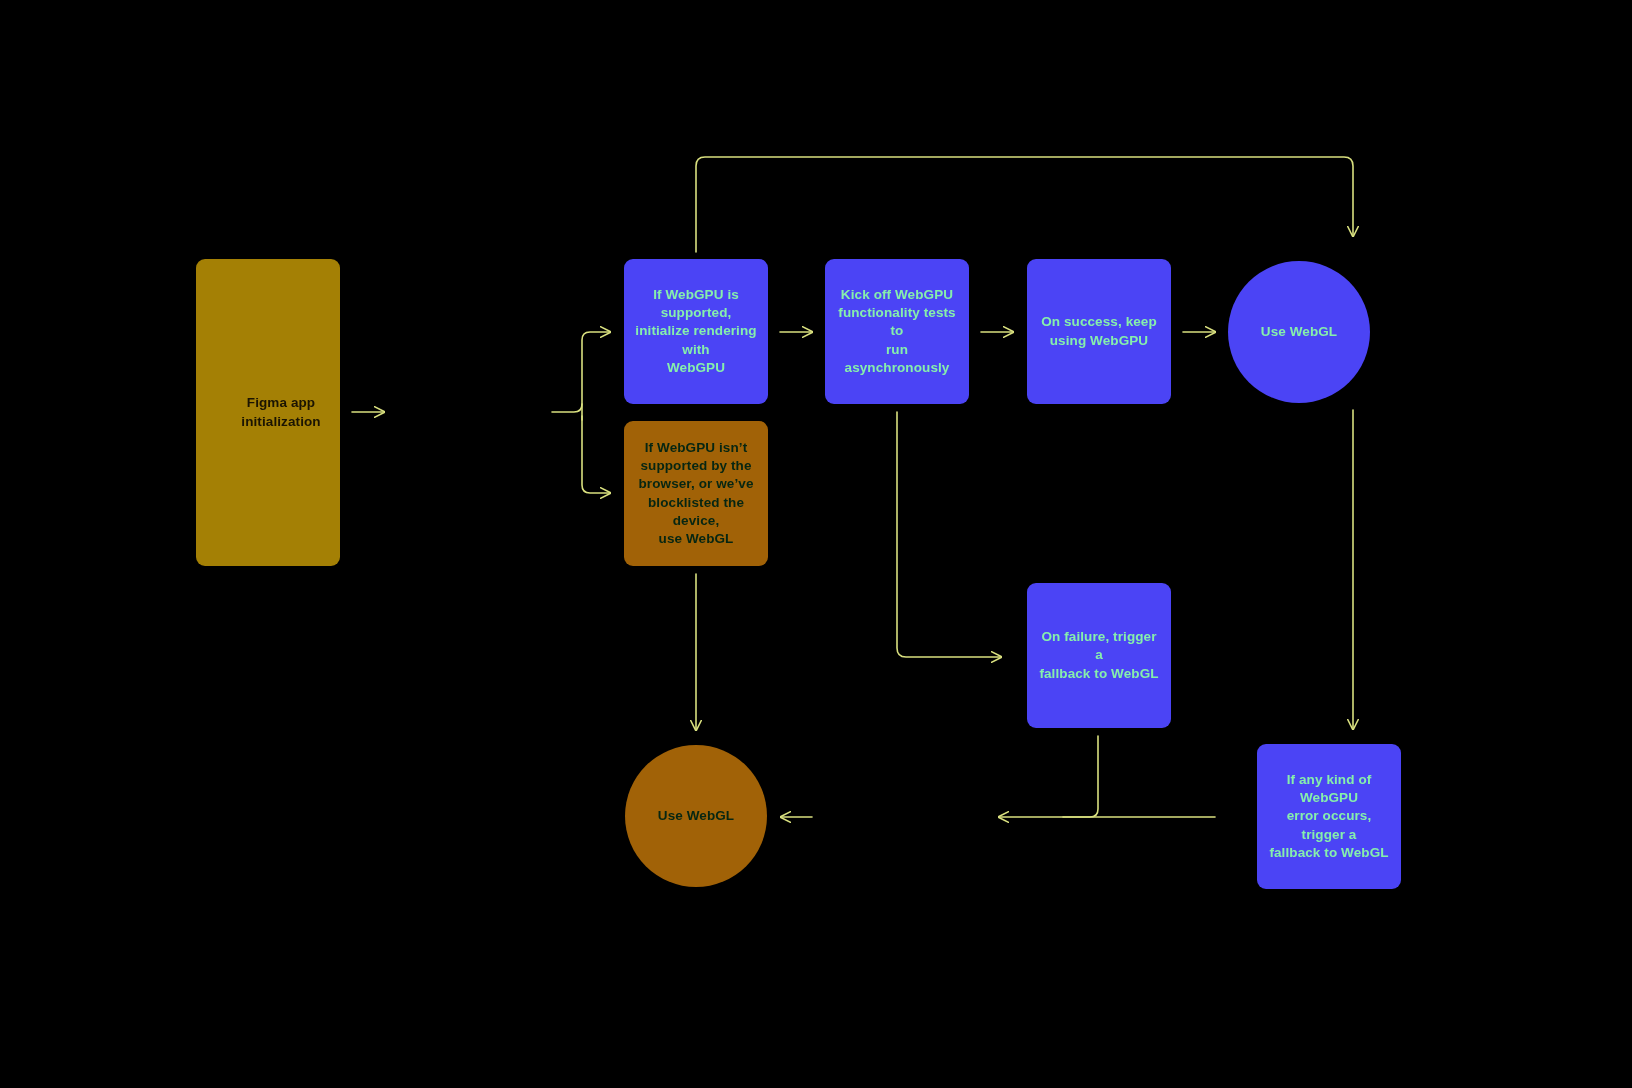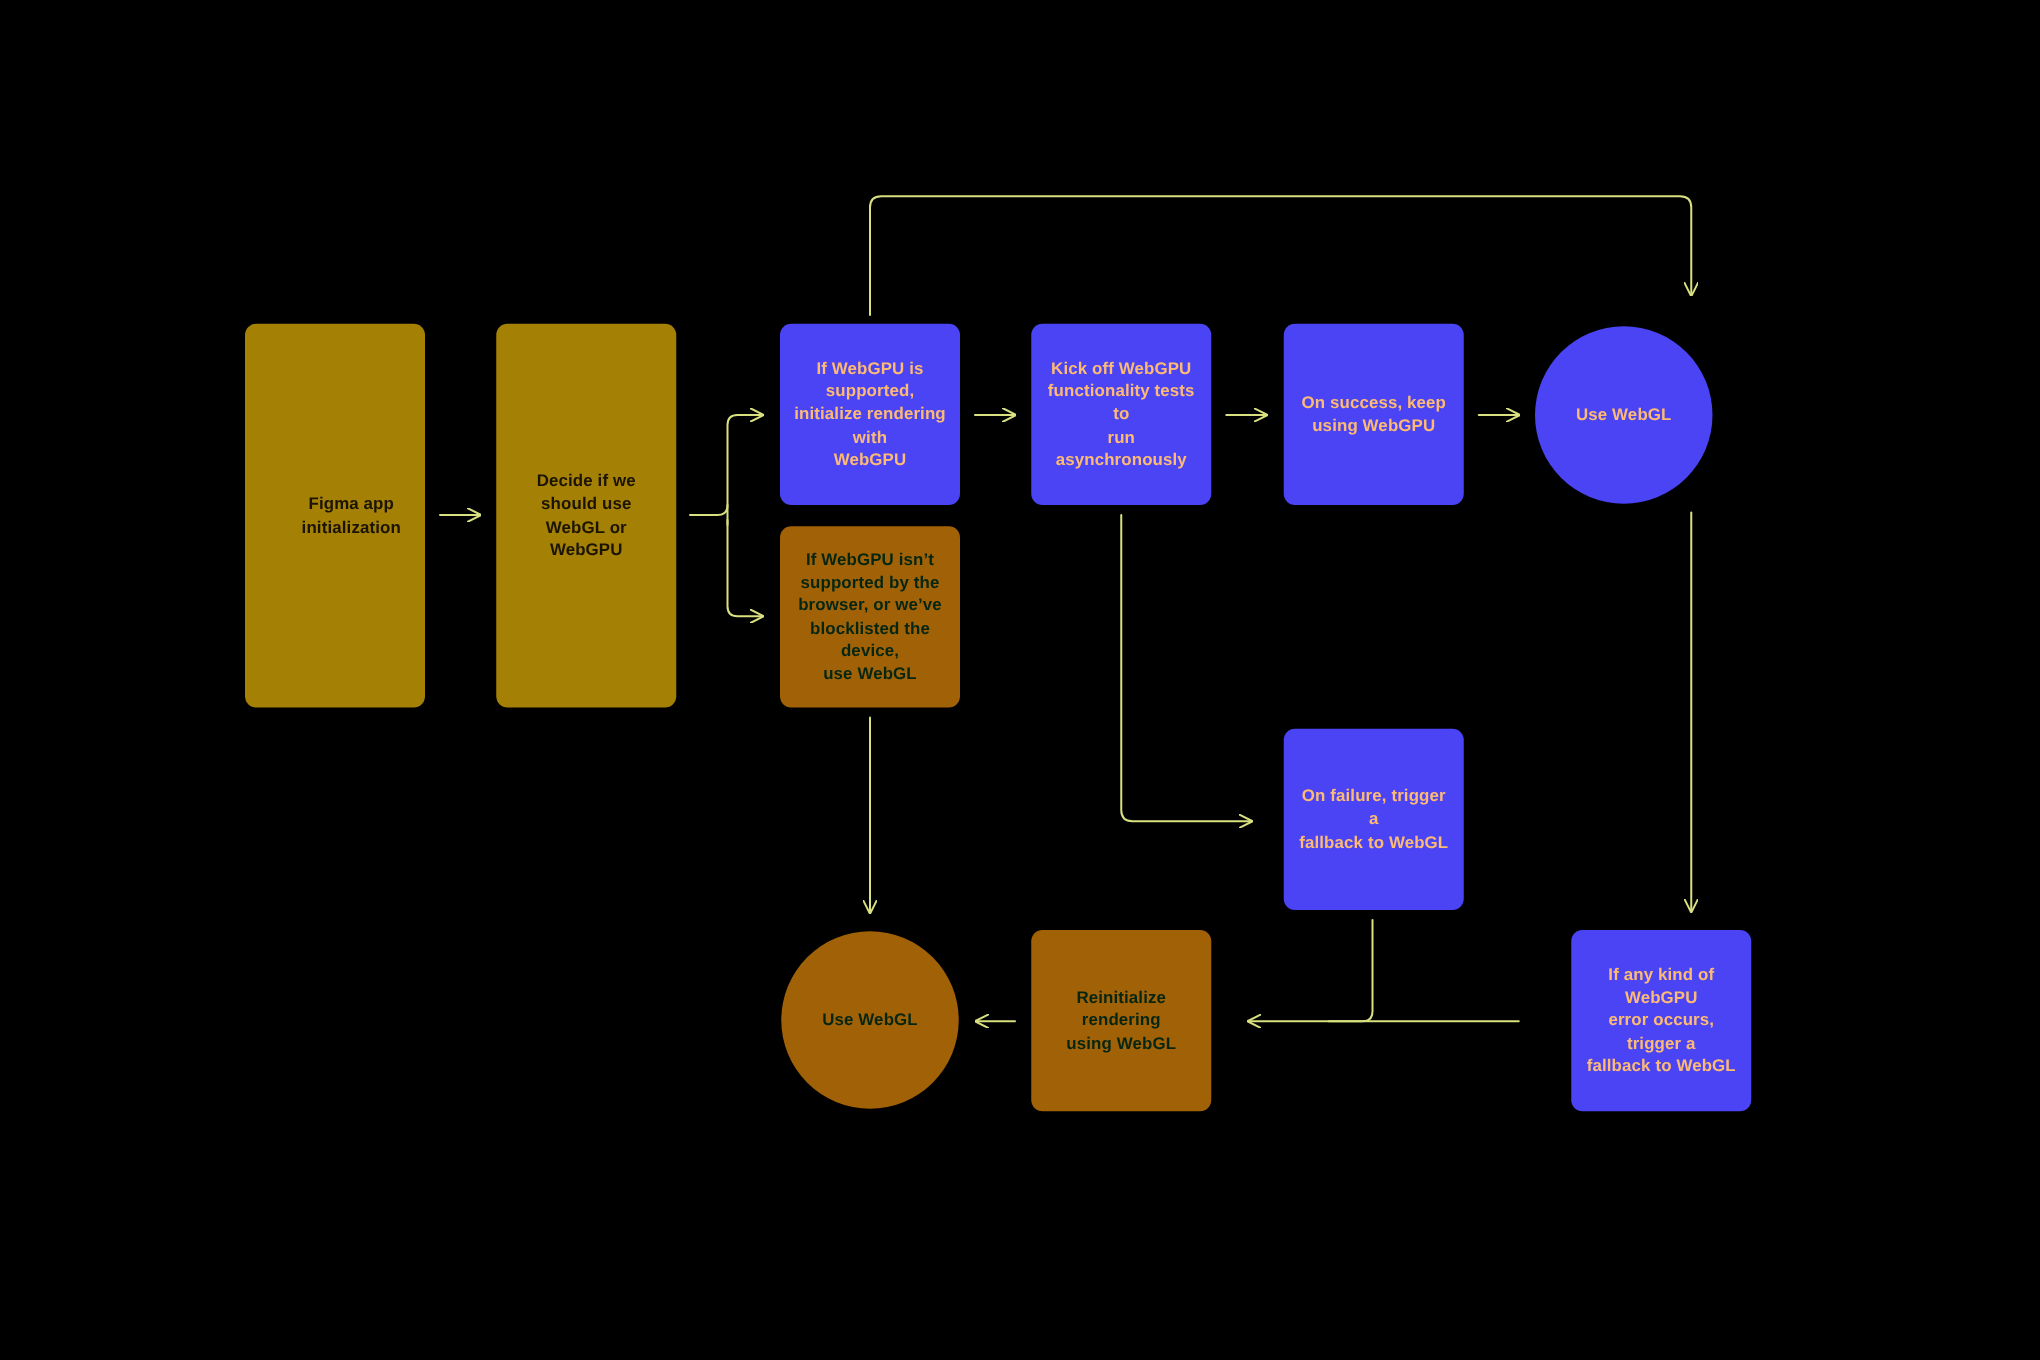--- a/index.html
+++ b/index.html
@@ -40,21 +40,21 @@
     letter-spacing: 0.1px;
     padding: 6px 10px;
   }
   .node .label {
     display: block;
     white-space: pre-line;
   }
   .shape-rect   { border-radius: 9px; }
   .shape-circle { border-radius: 50%; }
   .fill-gold  { background: #a48005; color: #1b1402; }
-  .fill-blue  { background: #4b44f5; color: #fdba74; }
+  .fill-blue  { background: #4b44f5; color: #86efac; }
   .fill-green { background: #a16207; color: #062612; }
 </style>
 </head>
 <body>
 
 <div id="canvas">
 
   <svg id="connectors" viewBox="0 0 1632 1088" width="1632" height="1088">
     <defs>
       <marker id="ah" viewBox="0 0 10 10" refX="9" refY="5" markerWidth="7" markerHeight="7" orient="auto-start-reverse">
@@ -88,24 +88,20 @@
 
       <path d="M 812 817 L 781 817" marker-end="url(#ah)"></path>
     </g>
   </svg>
 
   <div class="node shape-rect fill-gold" style="left:196px; top:259px; width:144px; height:307px;padding-left:36px;">
     <span class="label">Figma app
 initialization</span>
   </div>
 
-  <div class="node shape-rect fill-gold" style="left:397px; top:259px; width:144px; height:307px;">
-    <span class="label">Decide if we should use
-WebGL or WebGPU</span>
-  </div>
 
   <div class="node shape-rect fill-blue" style="left:624px; top:259px; width:144px; height:145px;">
     <span class="label">If WebGPU is supported,
 initialize rendering with
 WebGPU</span>
   </div>
 
   <div class="node shape-rect fill-green" style="left:624px; top:421px; width:144px; height:145px;">
     <span class="label">If WebGPU isn’t
 supported by the
@@ -133,22 +129,18 @@
     <span class="label">On failure, trigger a
 fallback to WebGL</span>
   </div>
 
   <div class="node shape-rect fill-blue" style="left:1228px; top:744px; width:144px; height:145px;margin-left:29px;">
     <span class="label">If any kind of WebGPU
 error occurs, trigger a
 fallback to WebGL</span>
   </div>
 
-  <div class="node shape-rect fill-green" style="left:825px; top:744px; width:144px; height:145px;">
-    <span class="label">Reinitialize rendering
-using WebGL</span>
-  </div>
 
   <div class="node shape-circle fill-green" style="left:625px; top:745px; width:142px; height:142px;">
     <span class="label">Use WebGL</span>
   </div>
 
 </div>
 
 </body></html>

